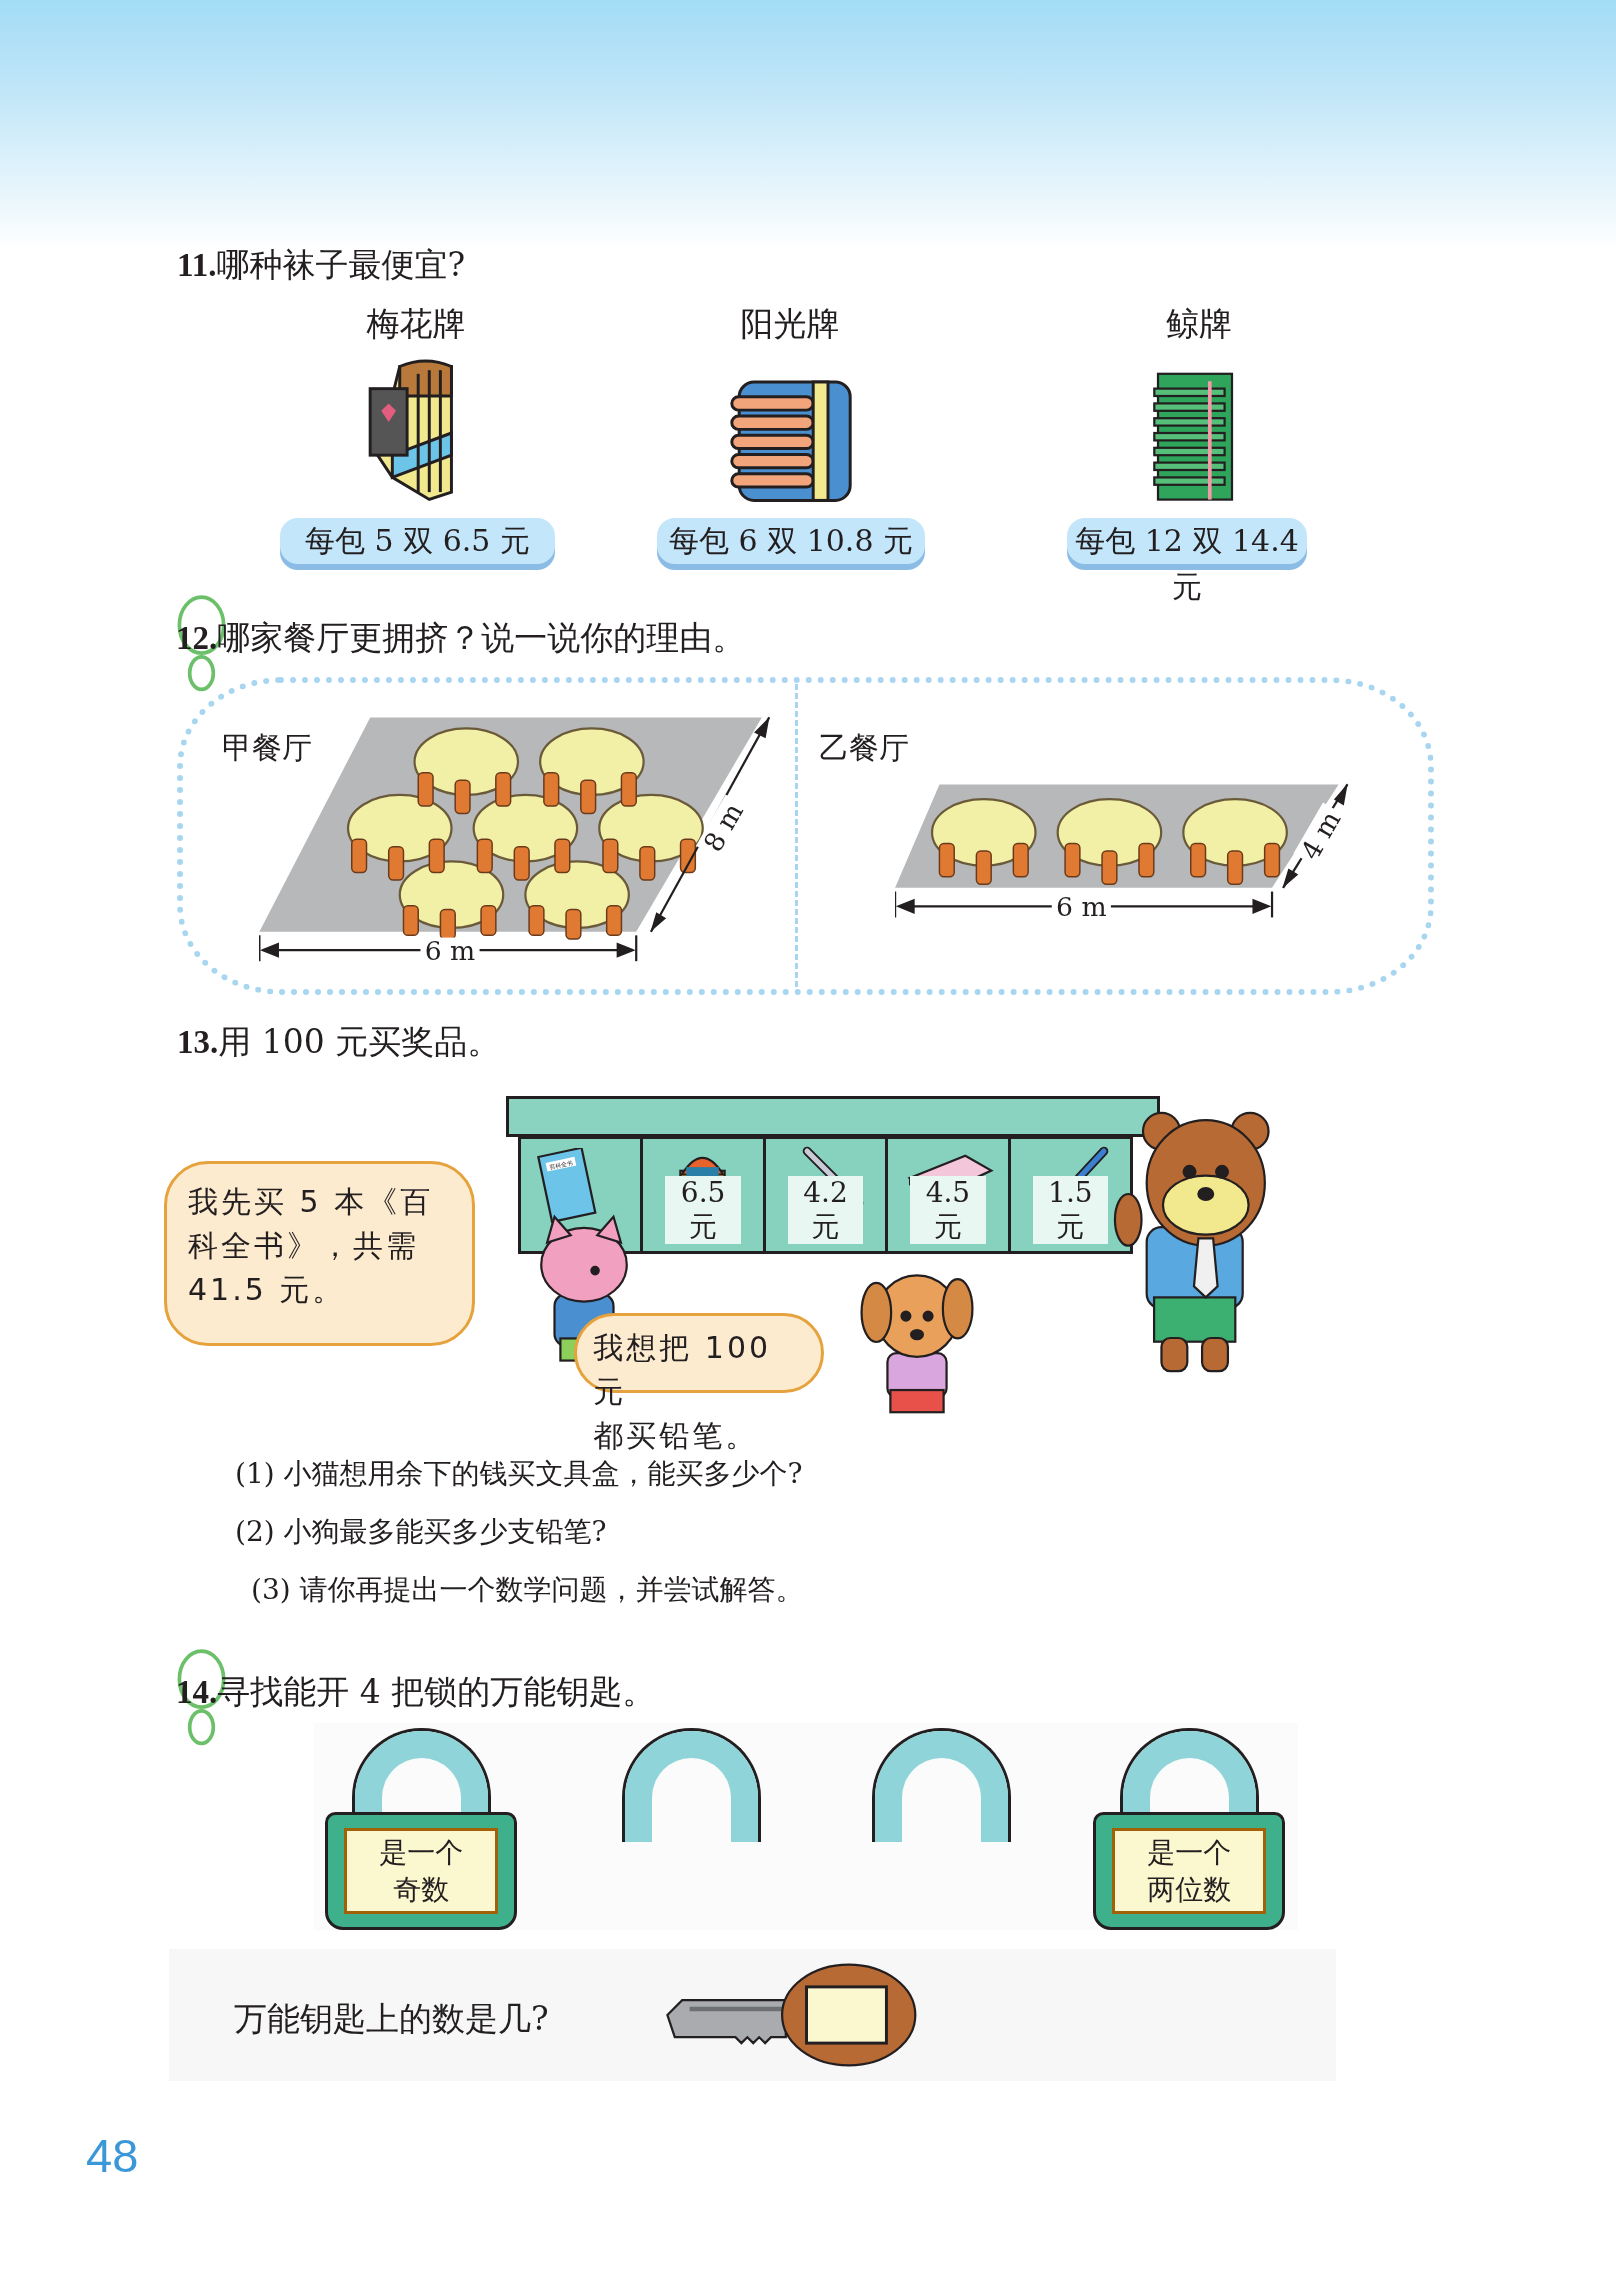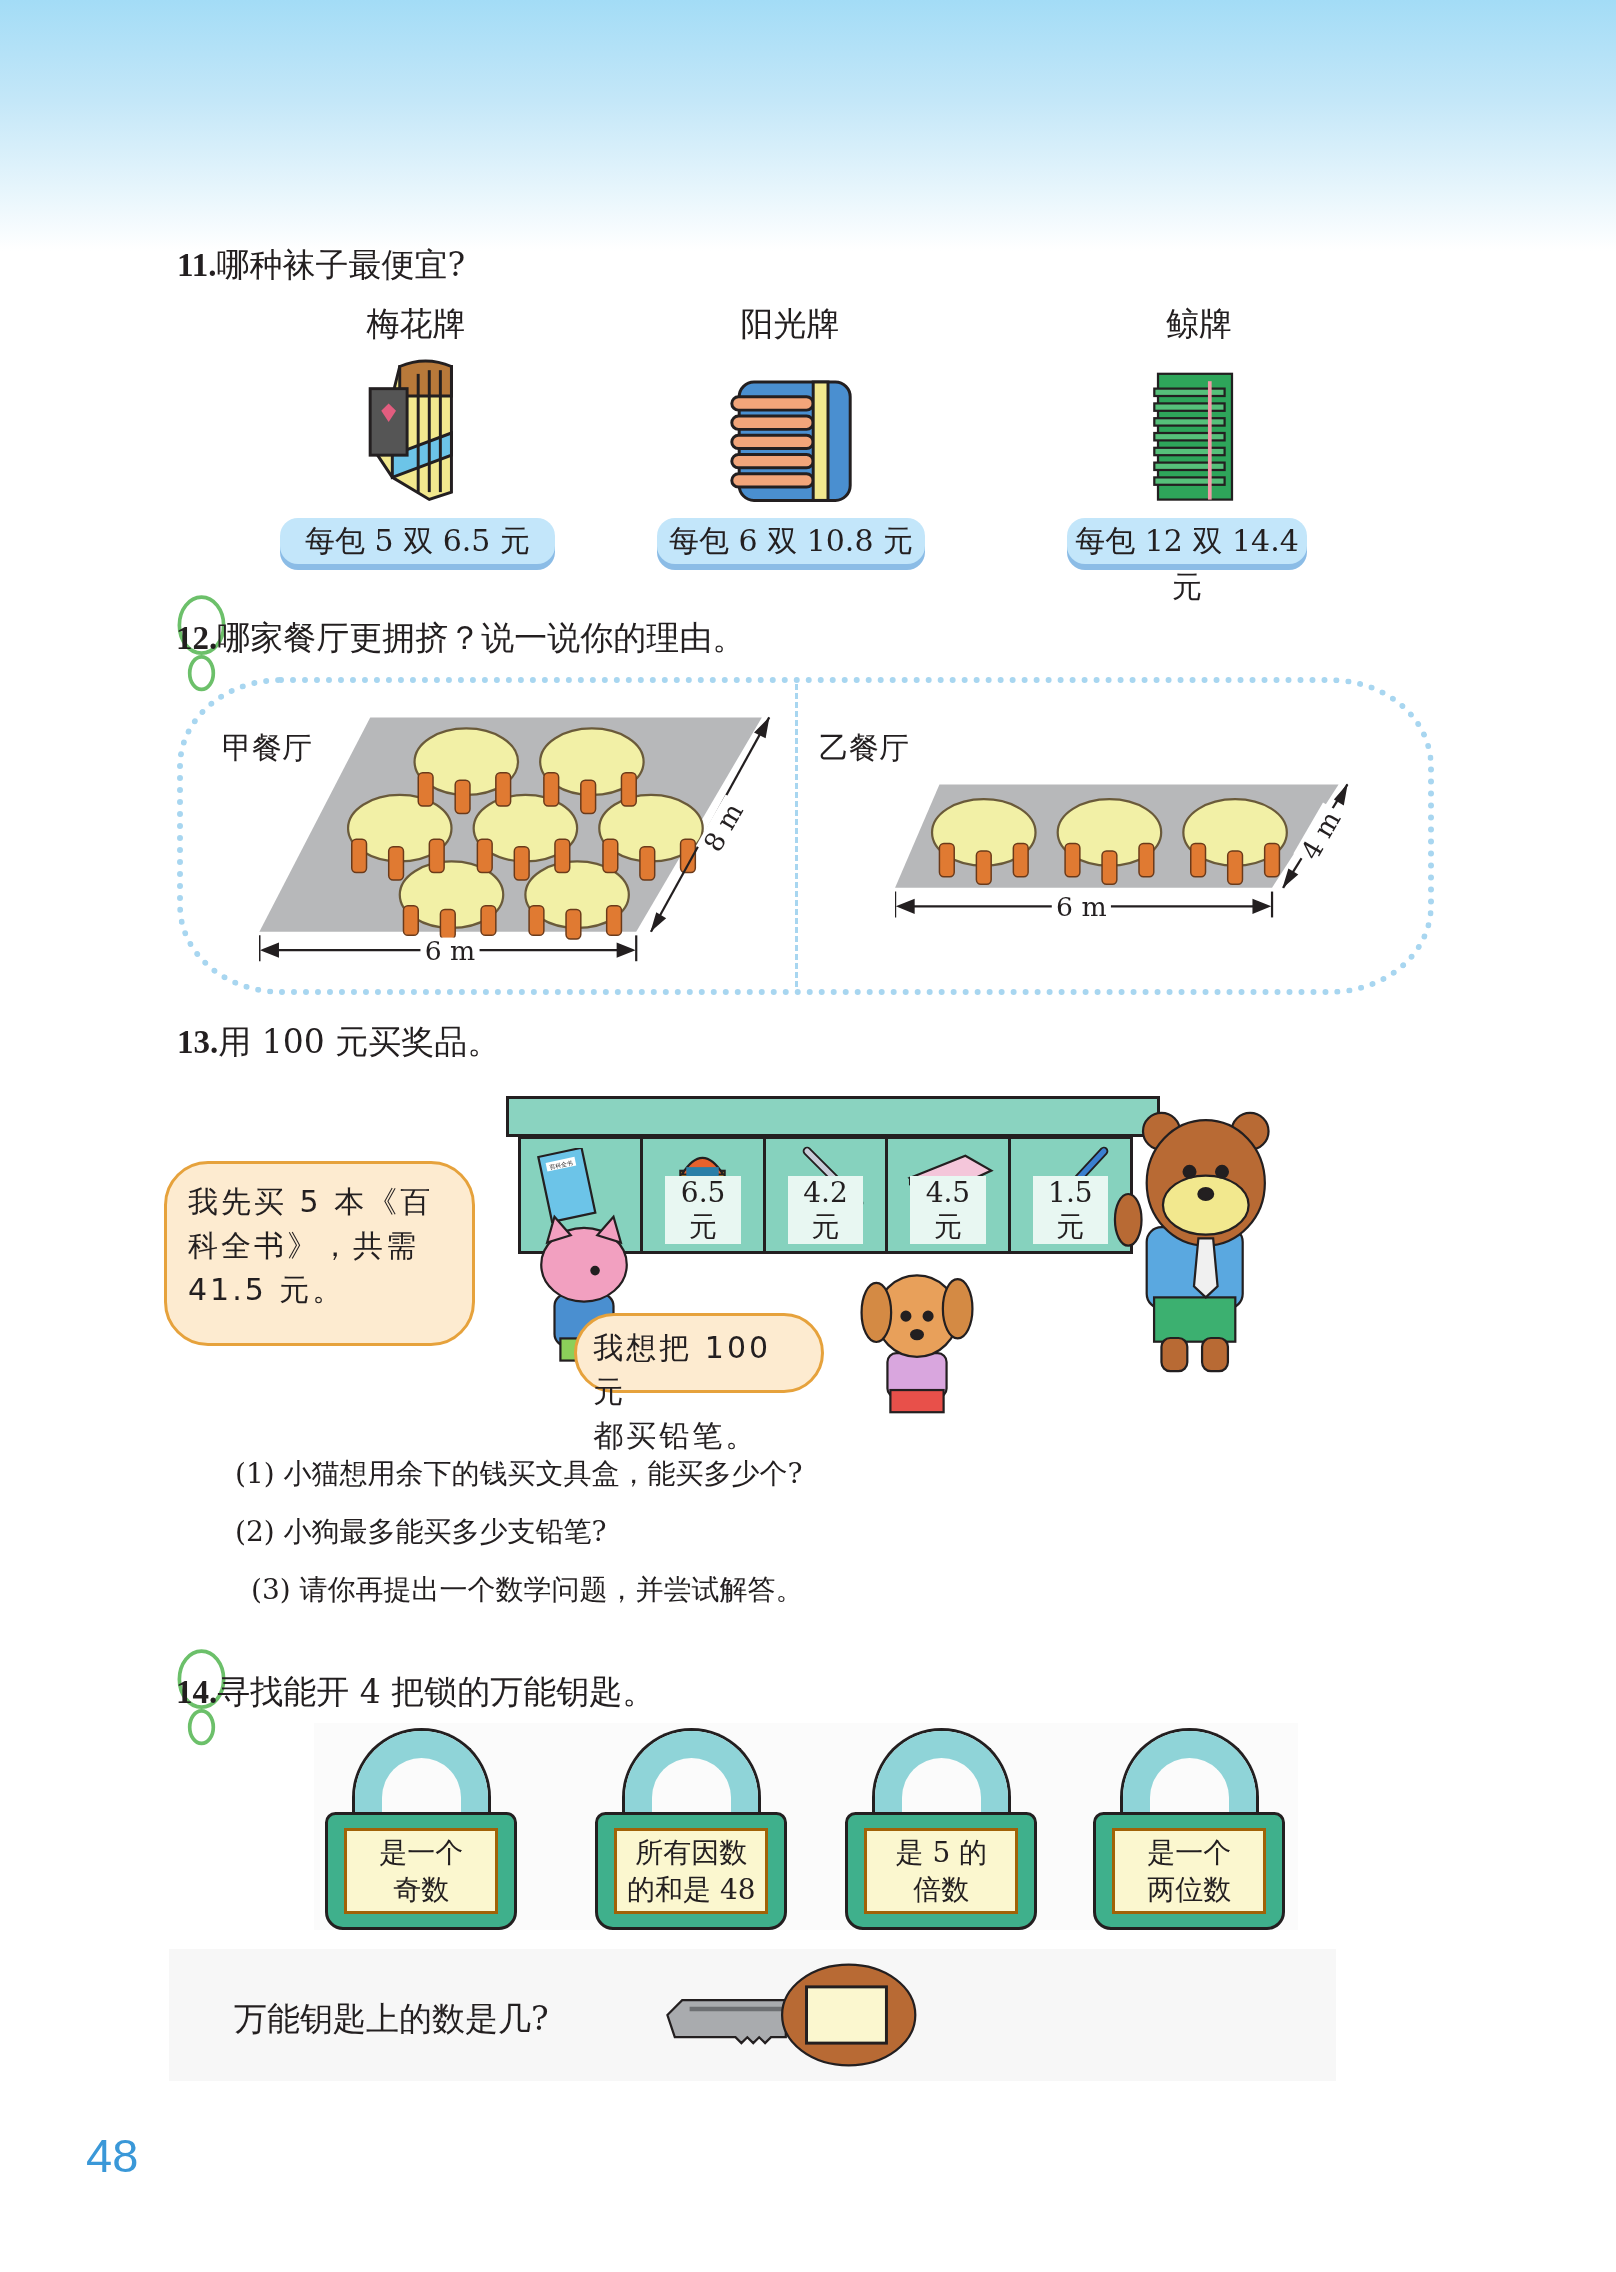--- a/index.html
+++ b/index.html
@@ -371,36 +371,24 @@
   <div class="lock-body">
     <div class="lock-plate">
       <div>是一个</div>
         <div>奇数</div>
     </div>
   </div>
 </div>
 <div class="lock" style="left:595px; top:1731px;">
   <div class="lock-shackle-outline"></div>
   <div class="lock-shackle"></div>
-  <div class="lock-body">
-    <div class="lock-plate">
-      <div>所有因数</div>
-        <div>的和是 48</div>
-    </div>
-  </div>
 </div>
 <div class="lock" style="left:845px; top:1731px;">
   <div class="lock-shackle-outline"></div>
   <div class="lock-shackle"></div>
-  <div class="lock-body">
-    <div class="lock-plate">
-      <div>是 5 的</div>
-        <div>倍数</div>
-    </div>
-  </div>
 </div>
 <div class="lock" style="left:1093px; top:1731px;">
   <div class="lock-shackle-outline"></div>
   <div class="lock-shackle"></div>
   <div class="lock-body">
     <div class="lock-plate">
       <div>是一个</div>
         <div>两位数</div>
     </div>
   </div>

